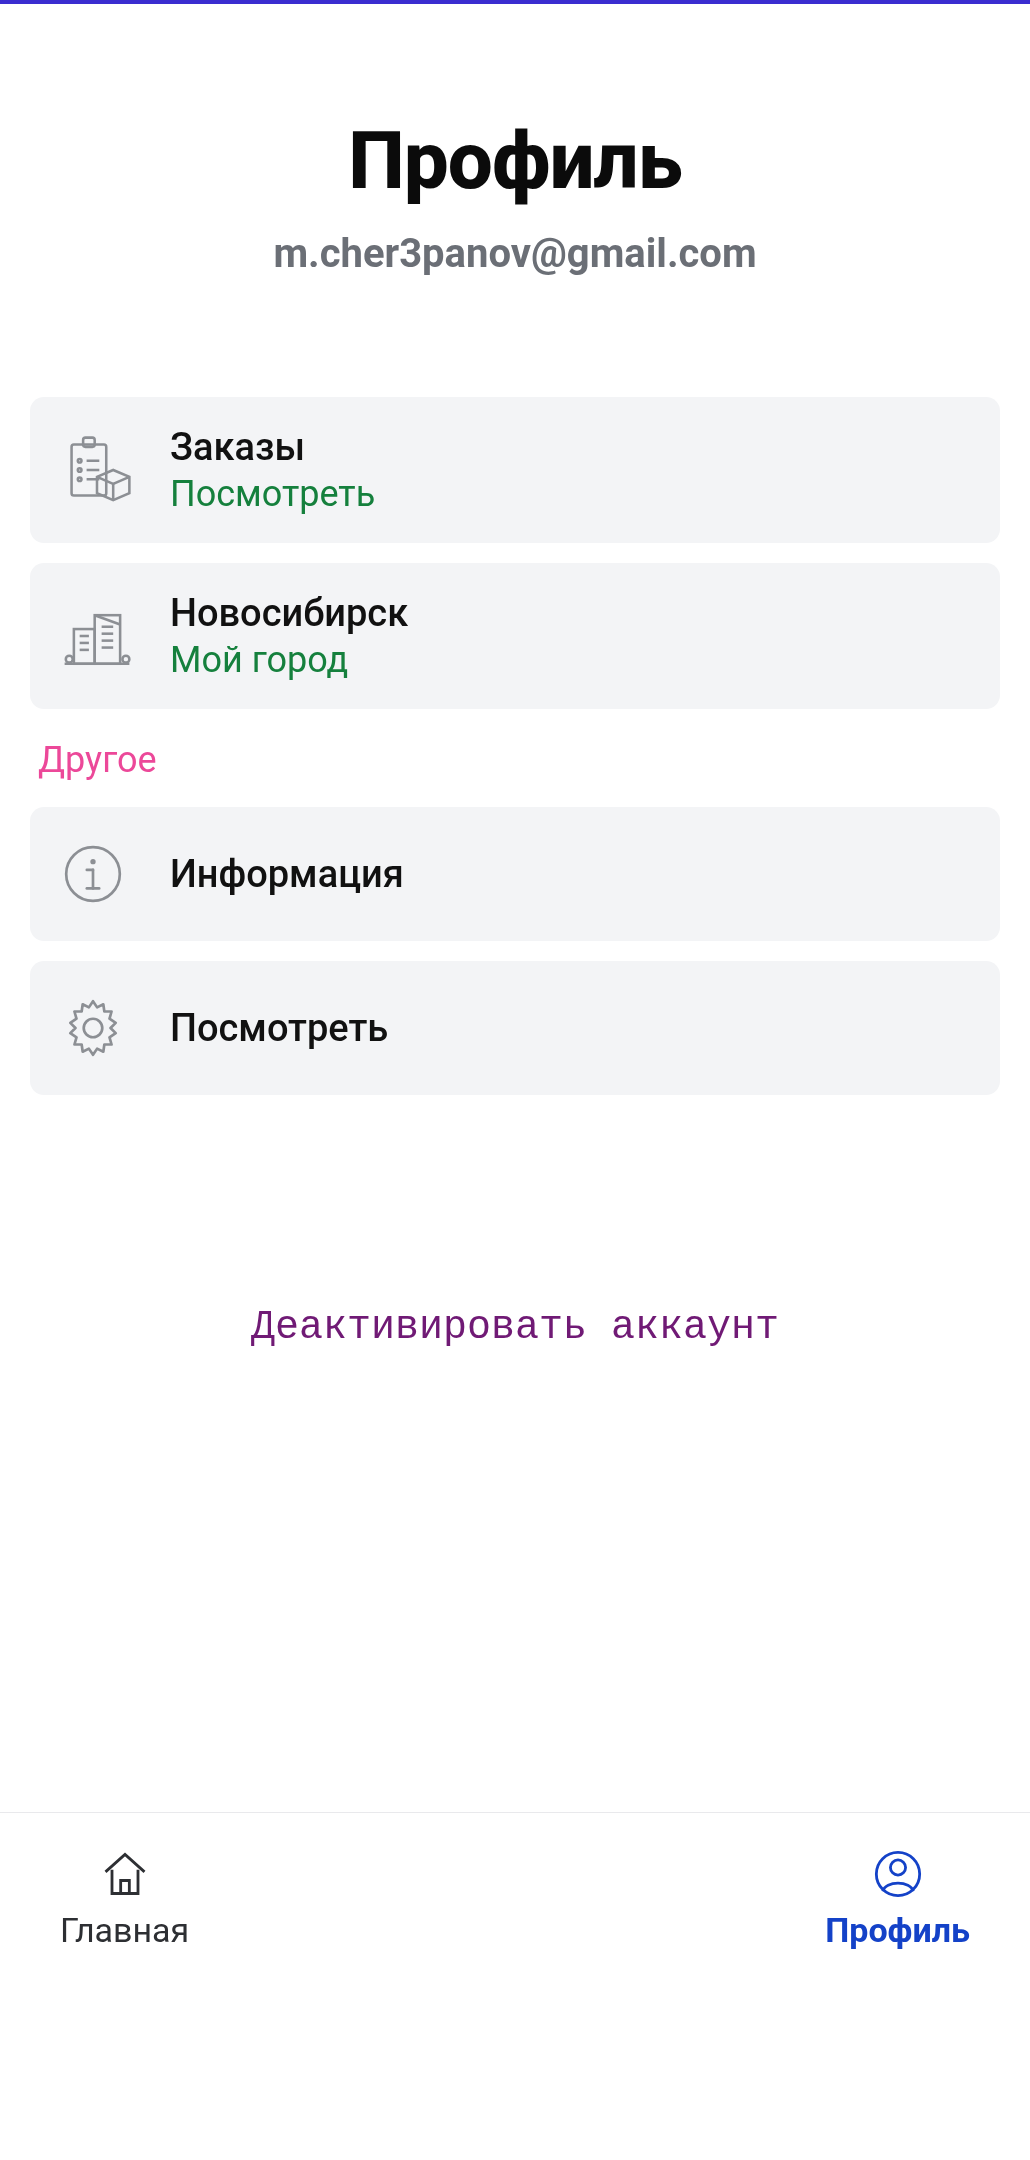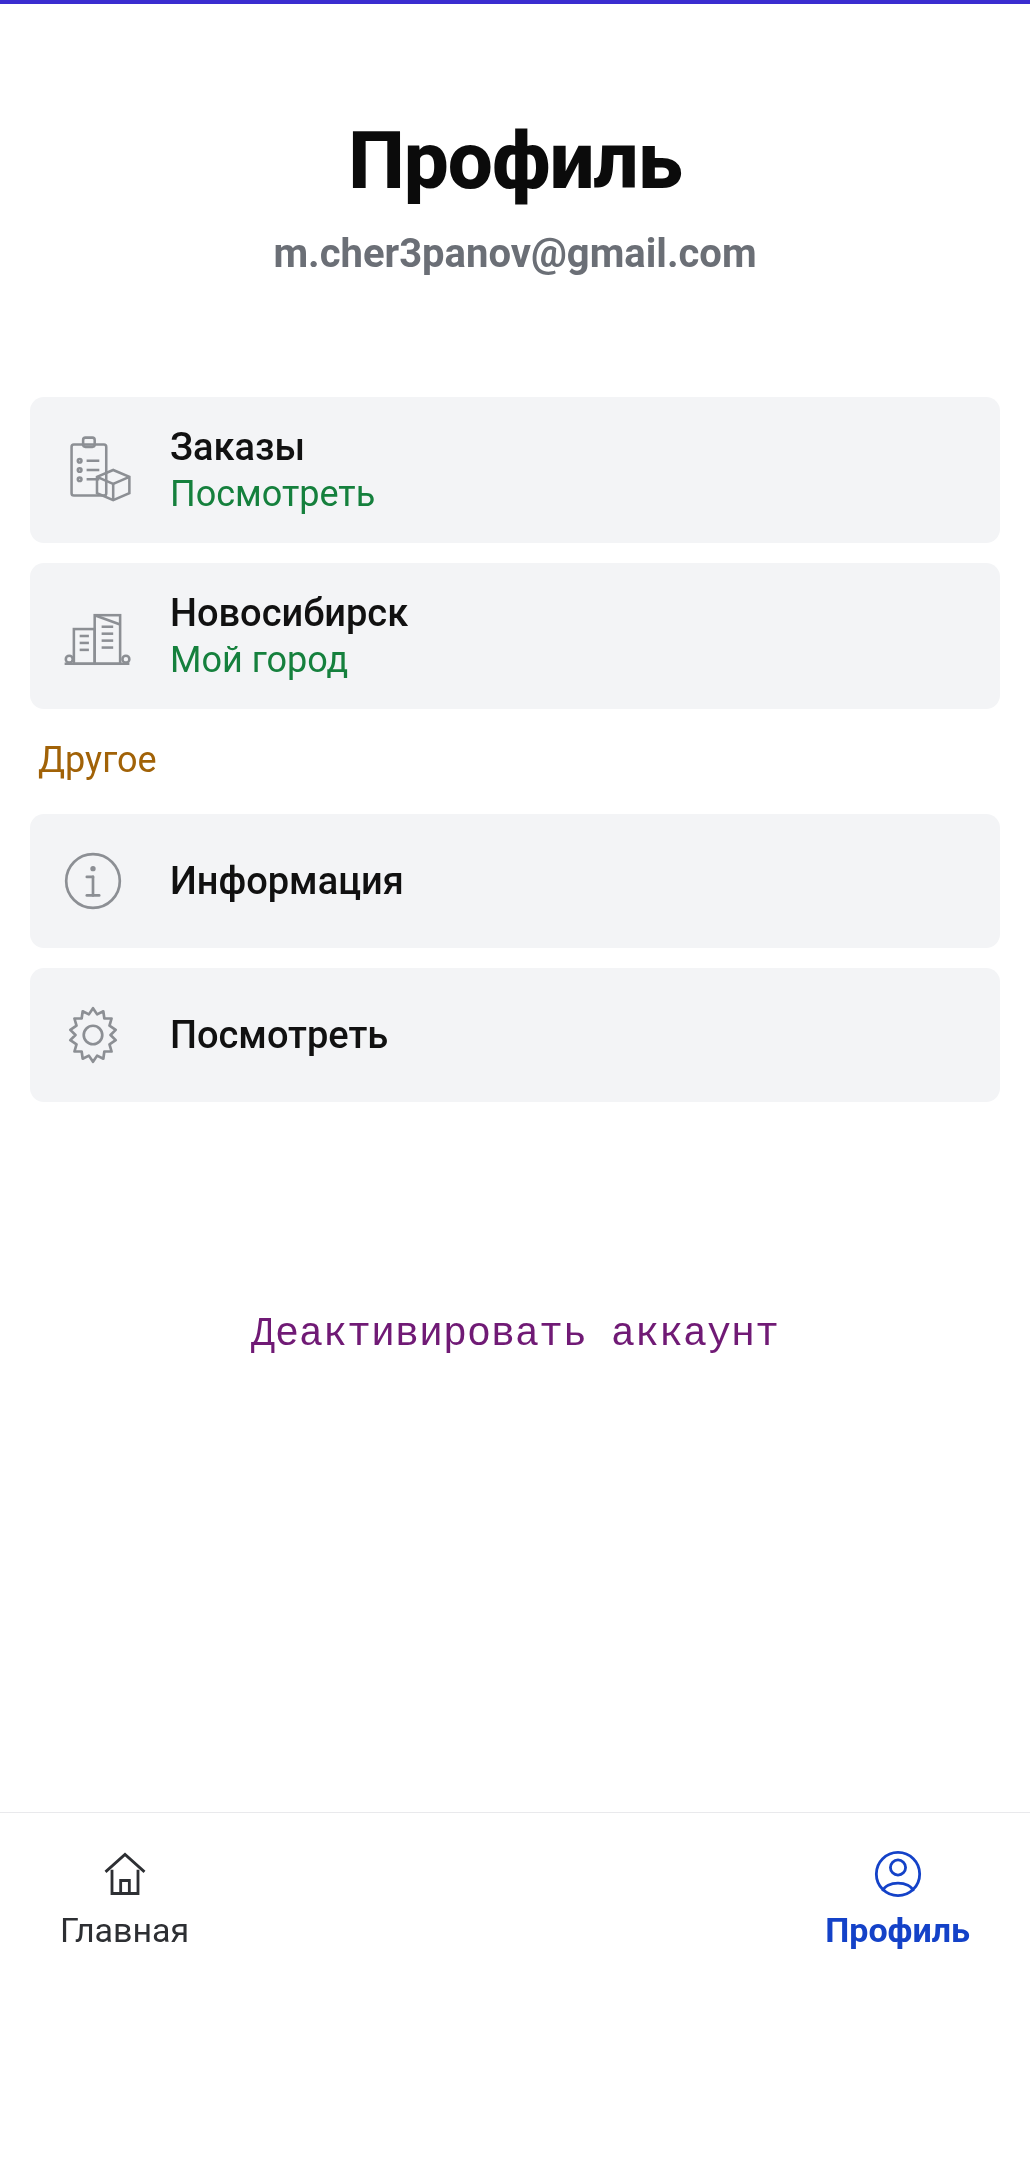--- a/index.html
+++ b/index.html
@@ -13,21 +13,21 @@
   .card {
     display: flex; align-items: center;
     background: #f3f4f6; border-radius: 14px;
     padding: 28px 30px; margin-bottom: 20px;
     min-height: 134px;
   }
   .card .icon-wrap { width: 110px; display: flex; align-items: center; justify-content: flex-start; color: #8c8f94; }
   .card .labels { display: flex; flex-direction: column; gap: 4px; }
   .card .labels .primary { font-size: 38px; font-weight: 500; color: #111; }
   .card .labels .secondary { font-size: 36px; color: #15803d; }
-  .section-label { font-size: 36px; color: #a16207; margin: 30px 8px 33px 8px; }
+  .section-label { font-size: 36px; color: #ec4899; margin: 30px 8px 26px 8px; }
   .deactivate-wrap { margin-top: 210px; text-align: center; }
   .deactivate { font-size: 40px; color: #701a75; background: none; border: none; cursor: pointer; font-family: Liberation Mono, monospace; }
   .tabbar {
     position: absolute; bottom: 0; left: 0; right: 0;
     height: 176px; border-top: 1px solid #e9e9ec;
     display: flex; align-items: center; justify-content: space-between;
     padding: 14px 60px 18px 60px; background: #fff;
   }
   .tab { display: flex; flex-direction: column; align-items: center; gap: 10px; color: #2d2f33; }
   .tab .tab-label { font-size: 34px; }

